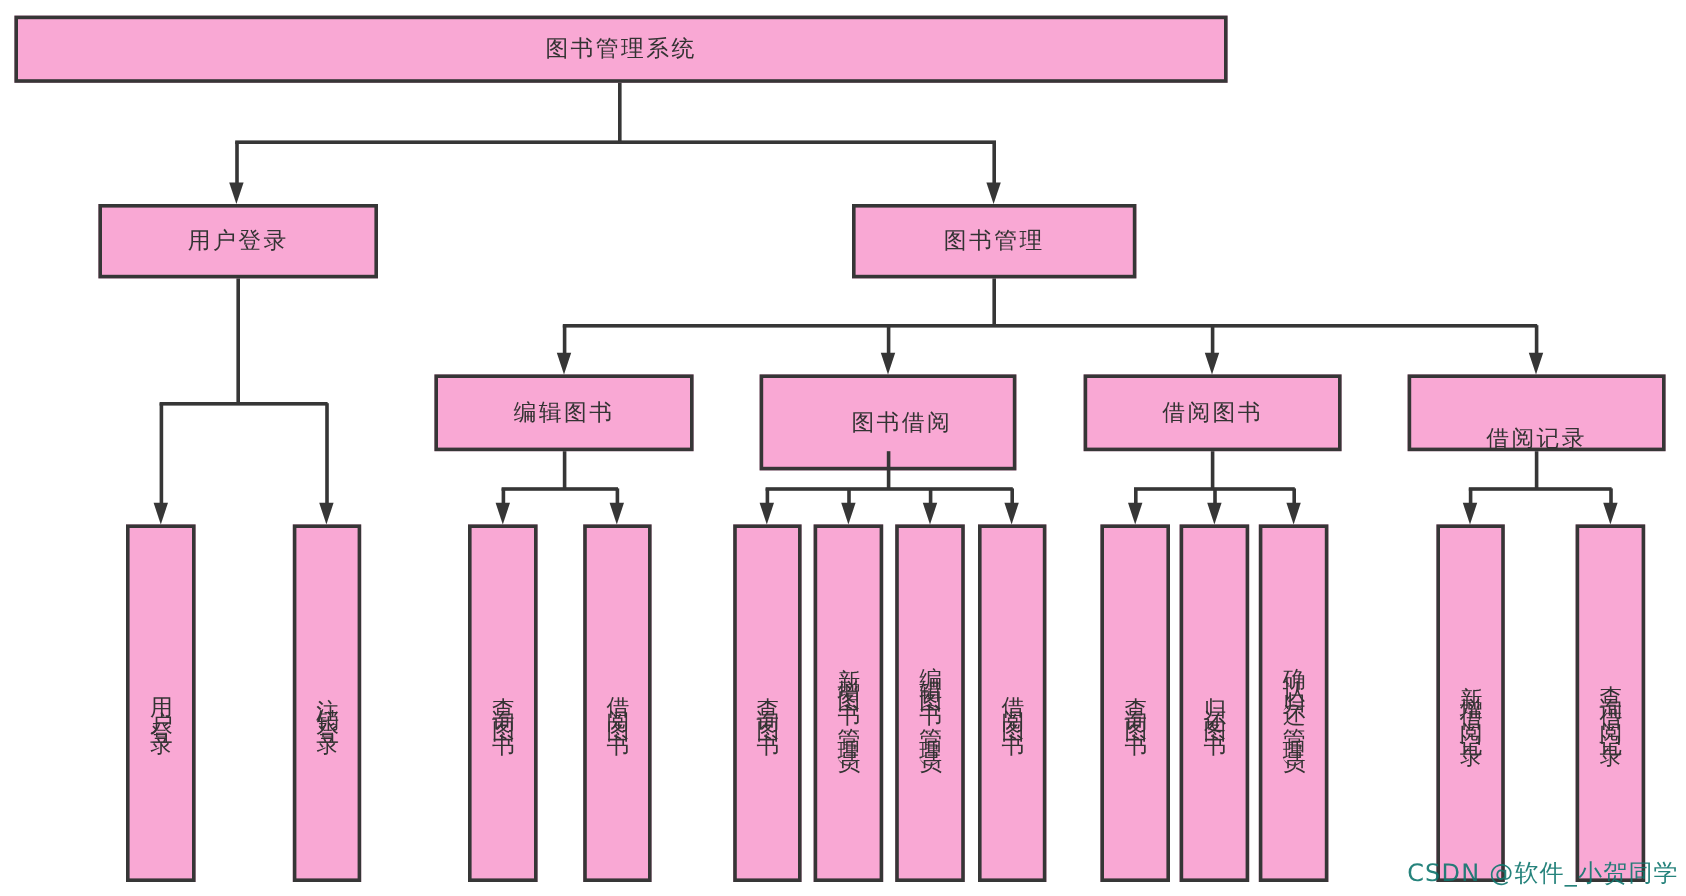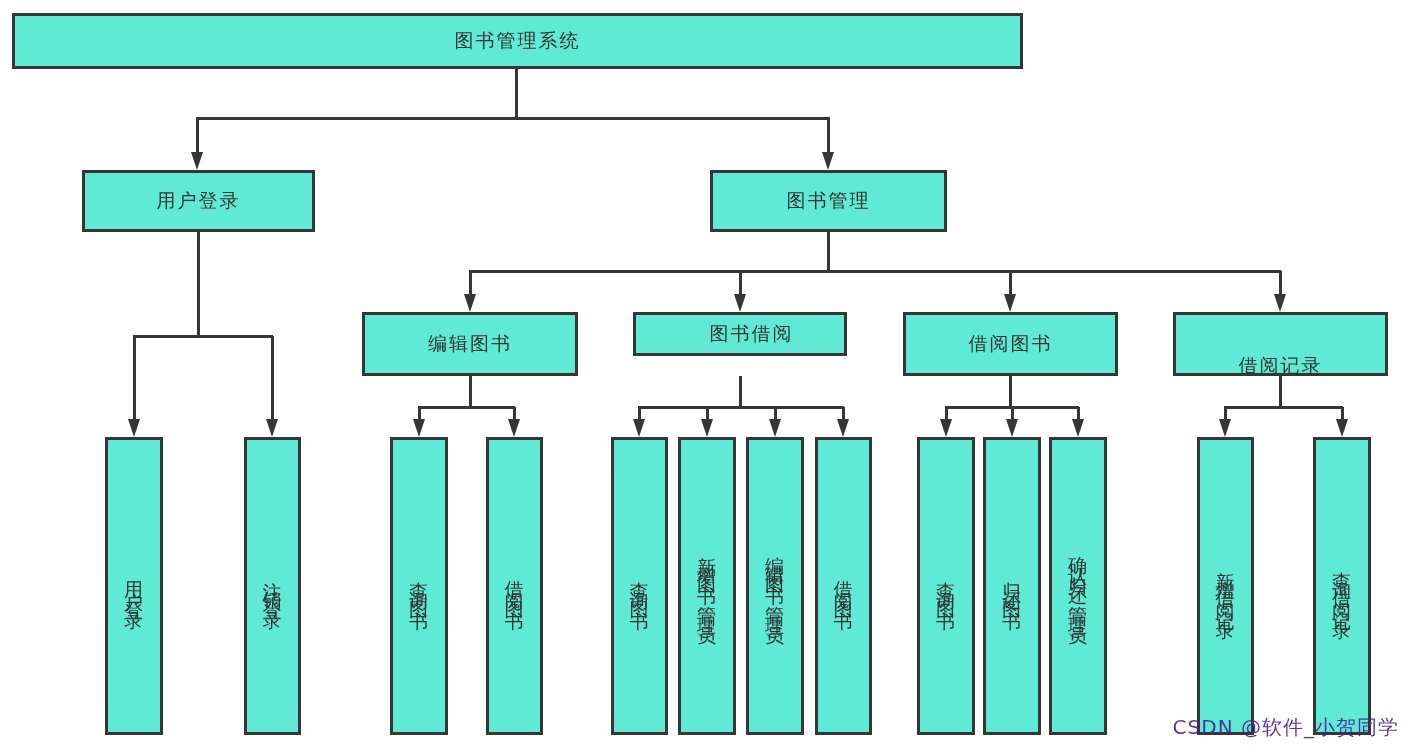--- a/index.html
+++ b/index.html
@@ -7,21 +7,21 @@
     position:relative;
     width:1405px;height:747px;
     background:#ffffff;
     font-family:"DejaVu Sans","Liberation Sans",sans-serif;
     overflow:hidden;
   }
   .box{
     position:absolute;
     box-sizing:border-box;
     border:3px solid #14532d;
-    background:#5eead4;
+    background:#f9a8d4;
     display:flex;
     align-items:center;
     justify-content:center;
     color:#333333;
   }
   .box .lbl{
     font-size:19px;
     letter-spacing:2px;
     white-space:nowrap;
     color:#333333;
@@ -49,40 +49,40 @@
     opacity:.9;
     z-index:6;
     letter-spacing:1px;
     white-space:nowrap;
   }
 </style>
 </head>
 <body>
 
 <div id="stage" style="background: rgb(255, 255, 255);">
-  <div class="watermark" style="color: #4c1d95; margin-left: 30px;">CSDN @软件_小贺同学</div>
+  <div class="watermark" style="color: #0f766e; margin-left: 30px;">CSDN @软件_小贺同学</div>
 <div class="box" style="left: 12px; top: 13px; width: 1011px; height: 56px; border-color: rgb(54, 54, 54);">
       <span class="lbl" style="color: rgb(51, 51, 51);">图书管理系统</span>
     </div>
     <div class="box" style="left: 82px; top: 170px; width: 233px; height: 62px; border-color: rgb(54, 54, 54);">
       <span class="lbl" style="color: rgb(51, 51, 51);">用户登录</span>
     </div>
     <div class="box" style="left: 710px; top: 170px; width: 237px; height: 62px; border-color: rgb(54, 54, 54);">
       <span class="lbl" style="color: rgb(51, 51, 51);">图书管理</span>
     </div>
     <div class="box v" style="left: 105px; top: 437px; width: 58px; height: 298px; border-color: rgb(54, 54, 54);">
       <span class="lbl" style="color: rgb(51, 51, 51);">用户登录</span>
     </div>
     <div class="box v" style="left: 244px; top: 437px; width: 57px; height: 298px; border-color: rgb(54, 54, 54);">
       <span class="lbl" style="color: rgb(51, 51, 51);">注销登录</span>
     </div>
     <div class="box" style="left: 362px; top: 312px; width: 216px; height: 64px; border-color: rgb(54, 54, 54);">
       <span class="lbl" style="color: rgb(51, 51, 51);">编辑图书</span>
     </div>
-    <div class="box" style="left: 633px; top: 312px; width: 214px; height: 44px; border-color: rgb(54, 54, 54); padding-left: 23px;">
+    <div class="box" style="left: 633px; top: 312px; width: 214px; height: 80px; border-color: rgb(54, 54, 54); padding-left: 23px;">
       <span class="lbl" style="color: rgb(51, 51, 51);">图书借阅</span>
     </div>
     <div class="box" style="left: 903px; top: 312px; width: 215px; height: 64px; border-color: rgb(54, 54, 54);">
       <span class="lbl" style="color: rgb(51, 51, 51);">借阅图书</span>
     </div>
     <div class="box" style="left: 1173px; top: 312px; width: 215px; height: 64px; border-color: rgb(54, 54, 54);">
       <span class="lbl" style="color: rgb(51, 51, 51); margin-top: 44px;">借阅记录</span>
     </div>
     <div class="box v" style="left: 390px; top: 437px; width: 58px; height: 298px; border-color: rgb(54, 54, 54);">
       <span class="lbl" style="color: rgb(51, 51, 51);">查询图书</span>

